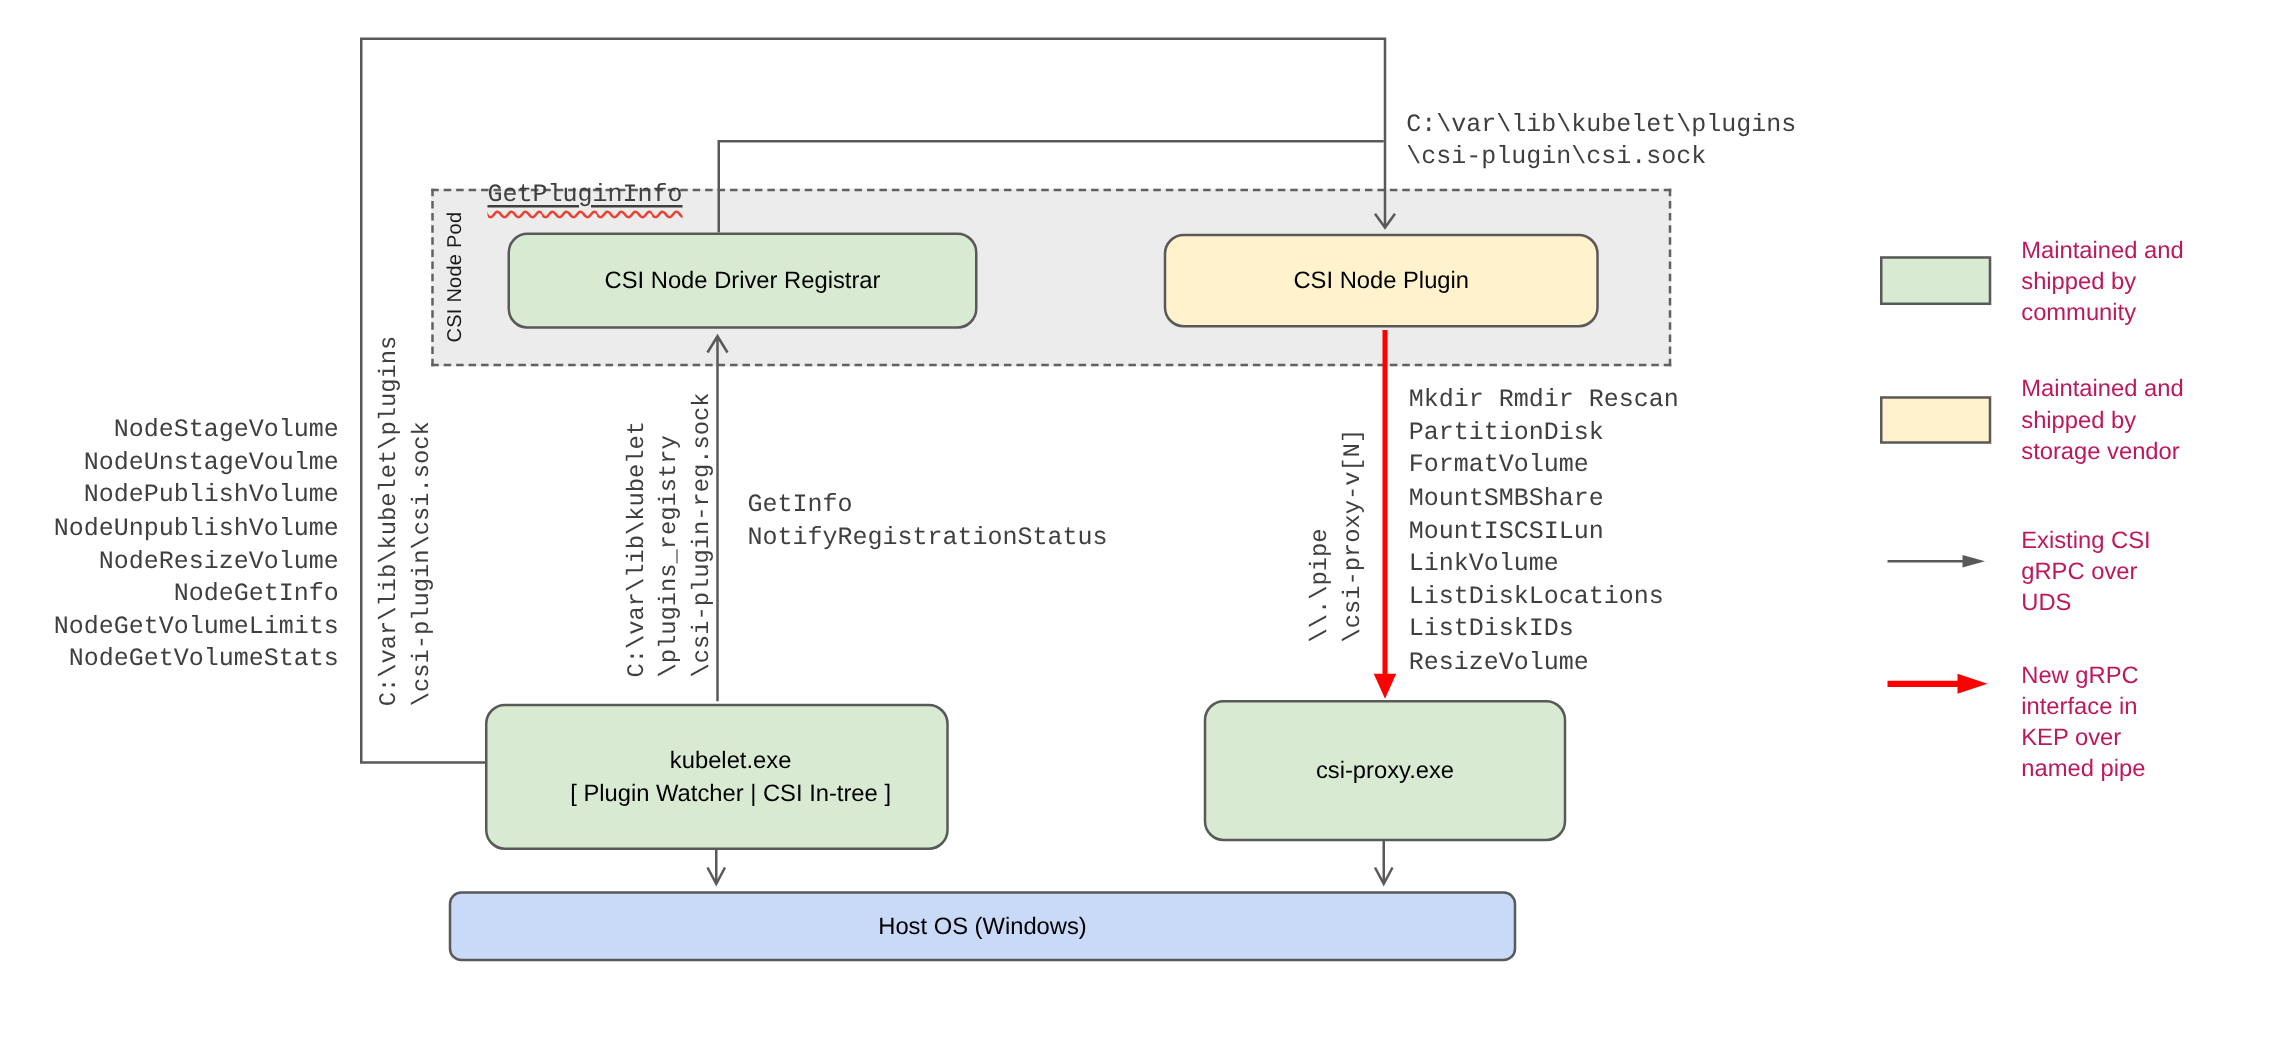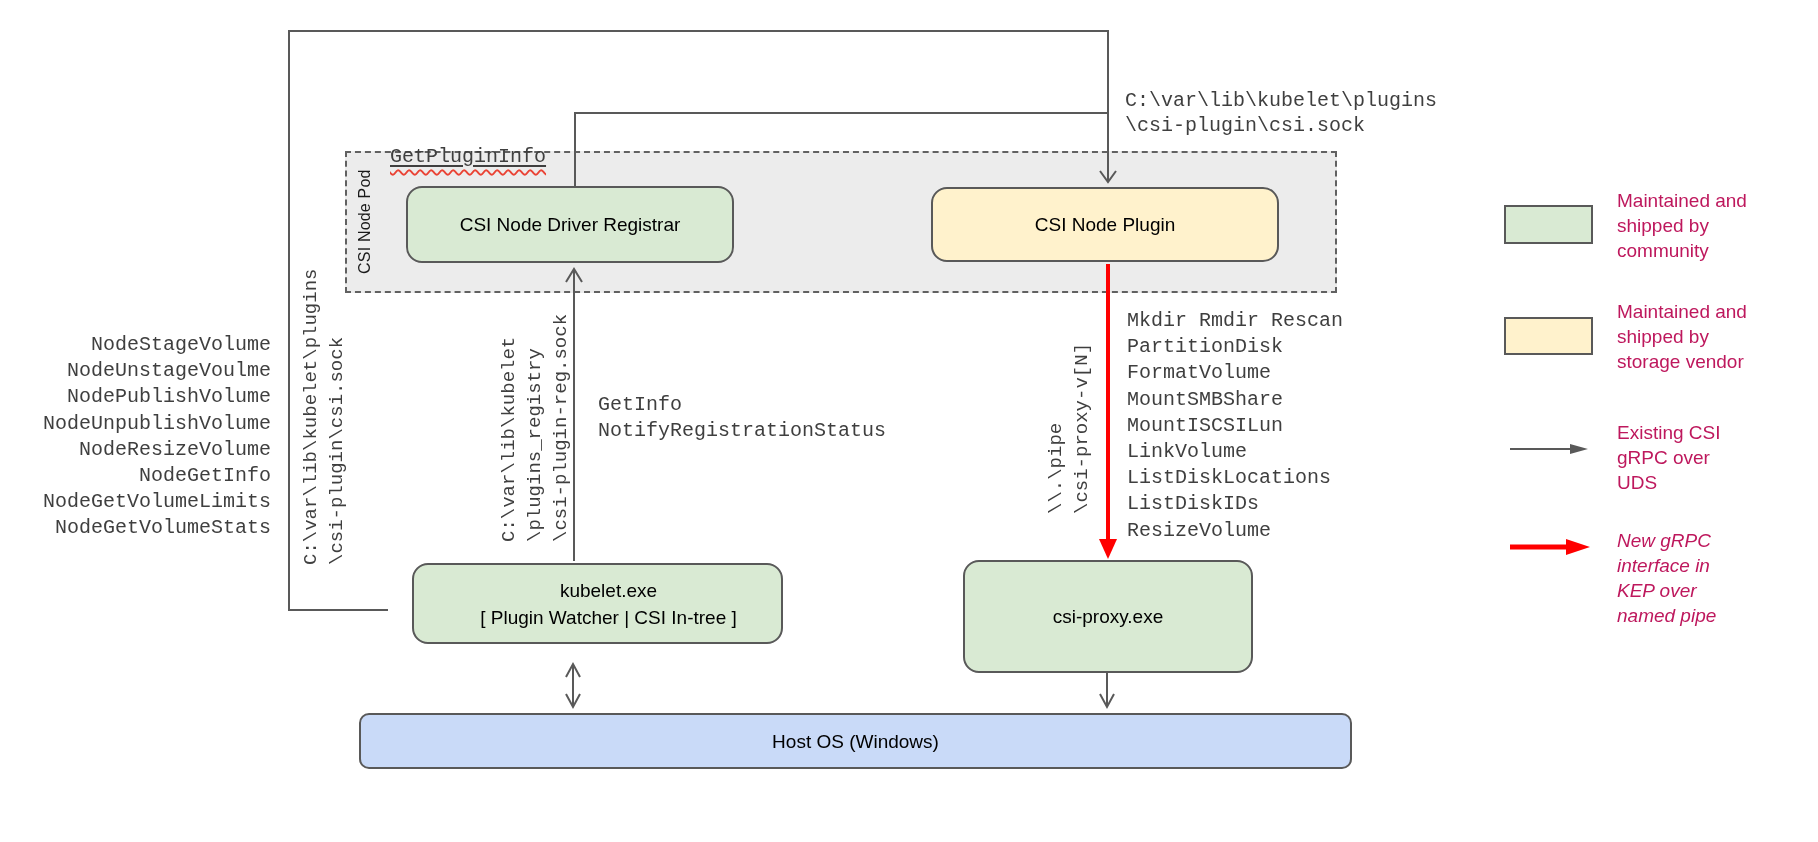--- a/index.html
+++ b/index.html
@@ -23,25 +23,25 @@
 
   
   .node{
     box-sizing:border-box;border:2px solid #595959;border-radius:16px;
     display:flex;align-items:center;justify-content:center;text-align:center;
     font-size:19px;line-height:27px;z-index:3;white-space:pre-line;
   }
   .green{background:#d9ead3;}
   .yellow{background:#fff2cc;}
   .blue{background:#c9daf8;border-radius:10px;}
-  .registrar{left:406px;top:186px;width:328px;height:77px;align-items:center;}
+  .registrar{left:406px;top:186px;width:376px;height:77px;align-items:center;}
   .plugin{left:931px;top:187px;width:348px;height:75px;}
-  .kubelet{left:412px;top:563px;width:371px;height:81px;padding-left:22px;}
+  .kubelet{left:388px;top:563px;width:371px;height:117px;padding-left:22px;}
   .csiproxy{left:963px;top:560px;width:290px;height:113px;}
-  .hostos{left:359px;top:713px;width:993px;height:56px;}
+  .hostos{left:359px;top:713px;width:854px;height:56px;}
 
   
   .mono{
     font-family:"Liberation Mono","DejaVu Sans Mono",monospace;
     font-size:20px;color:#3f3f3f;white-space:pre-line;z-index:3;line-height:26px;
   }
   .mlist{line-height:26.2px;}
   .left-methods{left:0px;top:332px;width:271px;text-align:right;}
   .right-methods{left:1127px;top:308px;width:320px;text-align:left;}
   .getinfo{left:598px;top:392px;}
@@ -61,21 +61,21 @@
   .rot-pipe{left:1043px;top:324px;width:54px;height:190px;}
 
   
   .swatch{box-sizing:border-box;border:2px solid #595959;z-index:3;}
   .sw-green{left:1504px;top:205px;width:89px;height:39px;background:#d9ead3;}
   .sw-yellow{left:1504px;top:317px;width:89px;height:38px;background:#fff2cc;}
   .legend-text{font-size:19px;line-height:25px;white-space:pre-line;color:#be185d;z-index:3;}
   .lt-community{left:1617px;top:188px;width:180px;}
   .lt-vendor{left:1617px;top:299px;width:190px;}
   .lt-uds{left:1617px;top:420px;width:180px;}
-  .lt-kep{left:1617px;top:528px;width:180px;font-style:italic;}
+  .lt-kep{left:1617px;top:528px;width:180px;}
   .legend-arrow{z-index:3;}
   .la-gray{left:1508px;top:437px;}
   .la-red{left:1508px;top:535px;}
 </style>
 </head>
 <body>
 
 <div id="stage">
 
   <div class="abs pod"></div>

